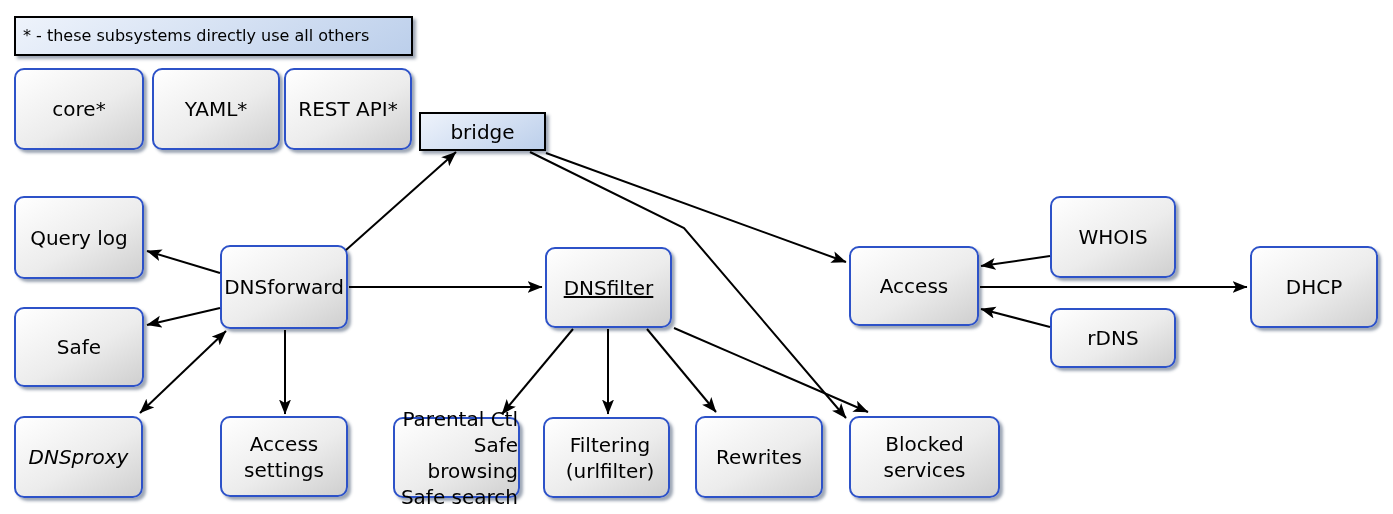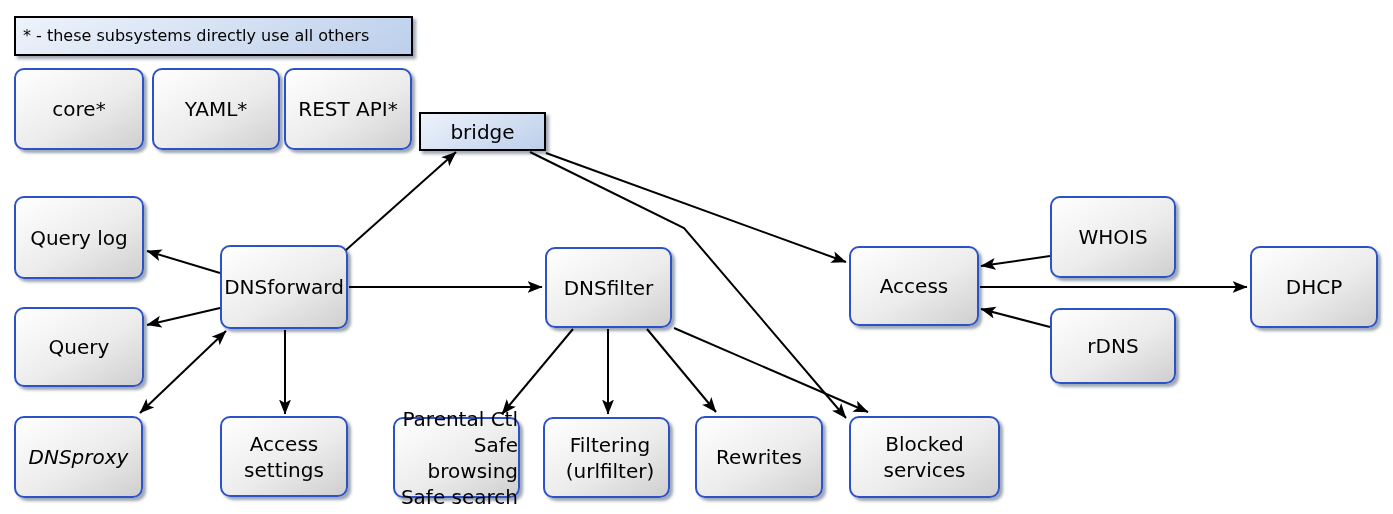--- a/index.html
+++ b/index.html
@@ -65,44 +65,44 @@
   <div class="node rounded" style="left:14px;top:68px;width:130px;height:82px;">core*</div>
 
   <div class="node rounded" style="left:152px;top:68px;width:128px;height:82px;">YAML*</div>
 
   <div class="node bluebox" style="left:419px;top:112px;width:127px;height:39px;">bridge</div>
 
   <div class="node rounded" style="left:284px;top:68px;width:128px;height:82px;">REST API*</div>
 
   <div class="node rounded" style="left:14px;top:196px;width:130px;height:83px;">Query log</div>
 
-  <div class="node rounded" style="left:14px;top:307px;width:130px;height:80px;">Query</div>
+  <div class="node rounded" style="left:14px;top:307px;width:130px;height:80px;">Safe</div>
 
   <div class="node rounded" style="left:14px;top:416px;width:129px;height:82px;font-style:italic;">DNSproxy</div>
 
   <div class="node rounded" style="left:220px;top:245px;width:128px;height:84px;">DNSforward</div>
 
   <div class="node rounded" style="left:220px;top:416px;width:128px;height:81px;">Access
 settings</div>
 
-  <div class="node rounded" style="left:545px;top:247px;width:127px;height:81px;">DNSfilter</div>
+  <div class="node rounded" style="left:545px;top:247px;width:127px;height:81px;text-decoration:underline;">DNSfilter</div>
 
   <div class="node rounded" style="left:393px;top:417px;width:127px;height:81px;text-align:right;">Parental Ctl
 Safe browsing
 Safe search</div>
 
   <div class="node rounded" style="left:543px;top:417px;width:127px;height:81px;padding-left:7px;">Filtering
 (urlfilter)</div>
 
   <div class="node rounded" style="left:695px;top:416px;width:128px;height:82px;">Rewrites</div>
 
   <div class="node rounded" style="left:849px;top:416px;width:151px;height:82px;">Blocked
 services</div>
 
   <div class="node rounded" style="left:849px;top:246px;width:130px;height:80px;">Access</div>
 
   <div class="node rounded" style="left:1050px;top:196px;width:126px;height:82px;">WHOIS</div>
 
-  <div class="node rounded" style="left:1050px;top:308px;width:126px;height:76px;">rDNS</div>
+  <div class="node rounded" style="left:1050px;top:308px;width:126px;height:60px;">rDNS</div>
 
   <div class="node rounded" style="left:1250px;top:246px;width:128px;height:82px;">DHCP</div>
 
 </div>
 
 </body></html>

